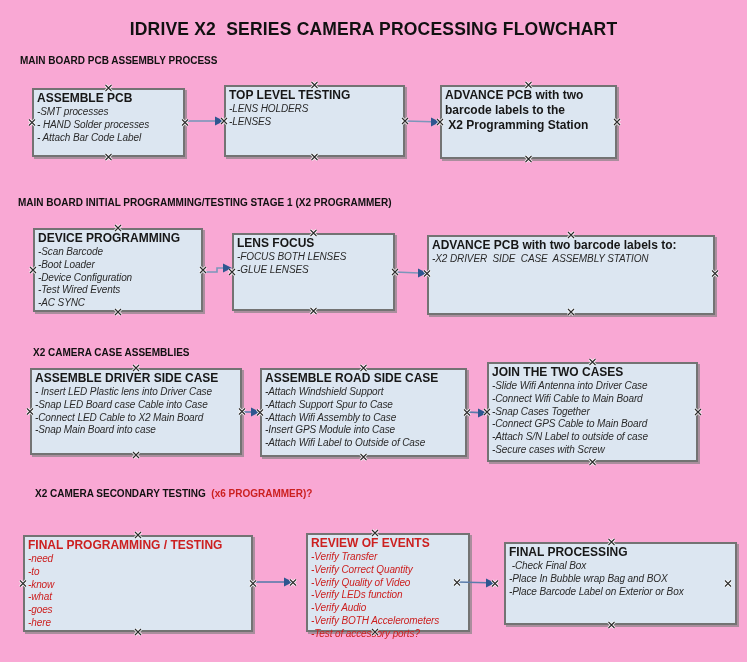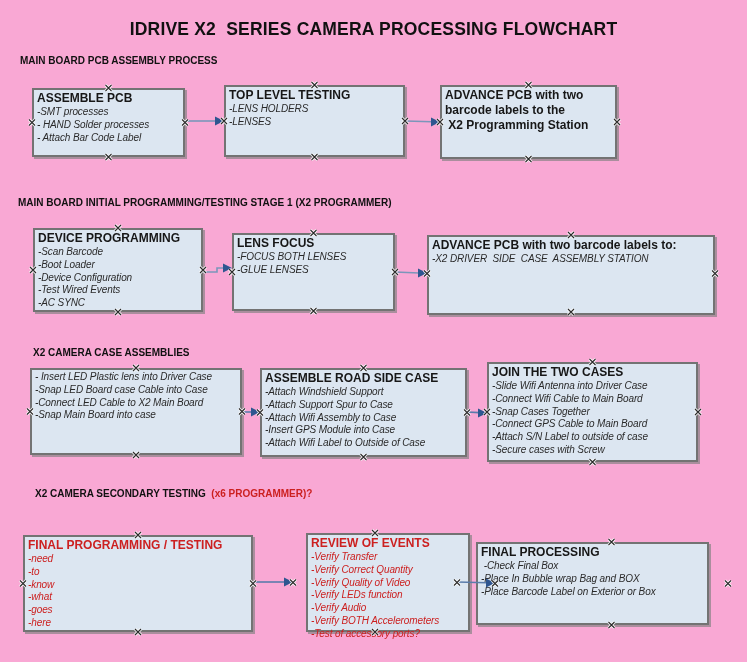--- a/index.html
+++ b/index.html
@@ -80,20 +80,21 @@
   </div>
 
   <div class="fc-box" style="left:427px;top:235px;width:288px;height:80px;">
     <div class="fc-box-title">ADVANCE PCB with two barcode labels to:</div>
     <div class="fc-box-item">-X2 DRIVER  SIDE  CASE  ASSEMBLY STATION</div>
   </div>
 
   <div class="section-heading" style="left:33px;top:338px;margin-top:9px;">X2 CAMERA CASE ASSEMBLIES</div>
 
   <div class="fc-box" style="left:30px;top:368px;width:212px;height:87px;">
+    <div class="fc-box-title">ASSEMBLE DRIVER SIDE CASE</div>
     <div class="fc-box-item">- Insert LED Plastic lens into Driver Case</div>
     <div class="fc-box-item">-Snap LED Board case Cable into Case</div>
     <div class="fc-box-item">-Connect LED Cable to X2 Main Board</div>
     <div class="fc-box-item">-Snap Main Board into case</div>
   </div>
 
   <div class="fc-box" style="left:260px;top:368px;width:207px;height:89px;">
     <div class="fc-box-title">ASSEMBLE ROAD SIDE CASE</div>
     <div class="fc-box-item">-Attach Windshield Support</div>
     <div class="fc-box-item">-Attach Support Spur to Case</div>
@@ -128,21 +129,21 @@
     <div class="fc-box-title">REVIEW OF EVENTS</div>
     <div class="fc-box-item">-Verify Transfer</div>
     <div class="fc-box-item">-Verify Correct Quantity</div>
     <div class="fc-box-item">-Verify Quality of Video</div>
     <div class="fc-box-item">-Verify LEDs function</div>
     <div class="fc-box-item">-Verify Audio</div>
     <div class="fc-box-item">-Verify BOTH Accelerometers</div>
     <div class="fc-box-item">-Test of accessory ports?</div>
   </div>
 
-  <div class="fc-box" style="left:476px;top:542px;width:233px;height:83px;">
+  <div class="fc-box" style="left:504px;top:542px;width:233px;height:83px;">
     <div class="fc-box-title">FINAL PROCESSING</div>
     <div class="fc-box-item"> -Check Final Box</div>
     <div class="fc-box-item">-Place In Bubble wrap Bag and BOX</div>
     <div class="fc-box-item">-Place Barcode Label on Exterior or Box</div>
   </div>
 
   <svg id="overlay" width="747" height="662" viewBox="0 0 747 662">
     <g>
       <line class="conn-line" x1="185" y1="121" x2="216" y2="121"></line>
       <polygon class="conn-arrow" points="224,121 215,116.5 215,125.5"></polygon>

